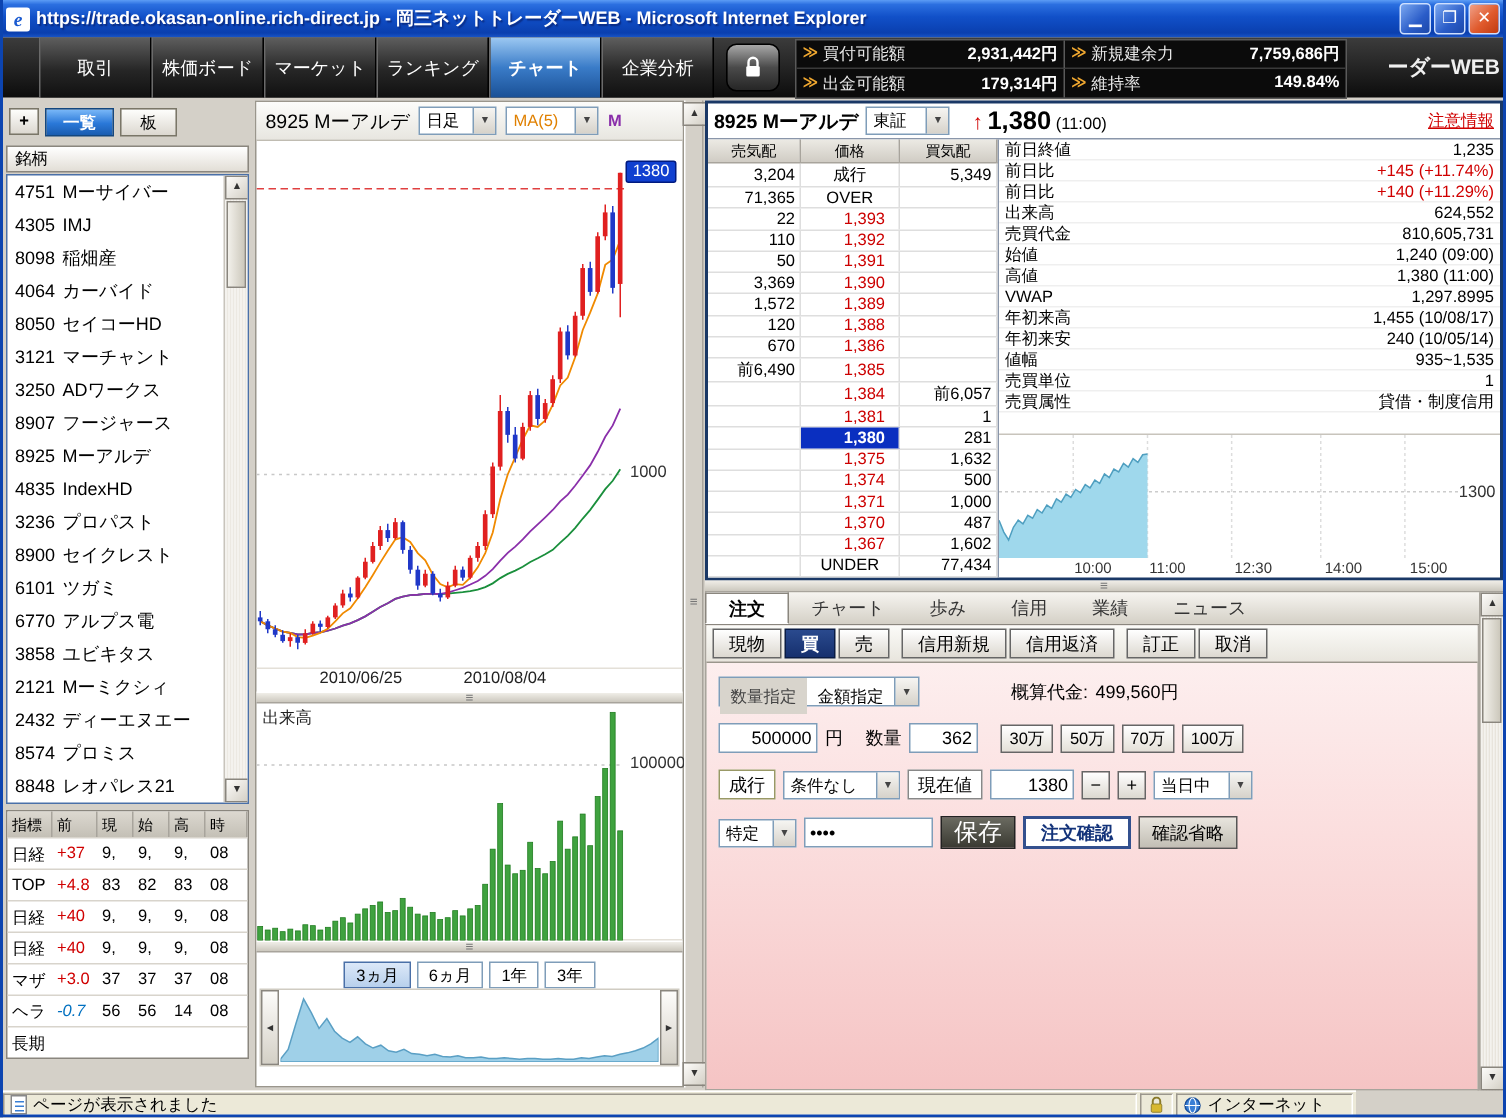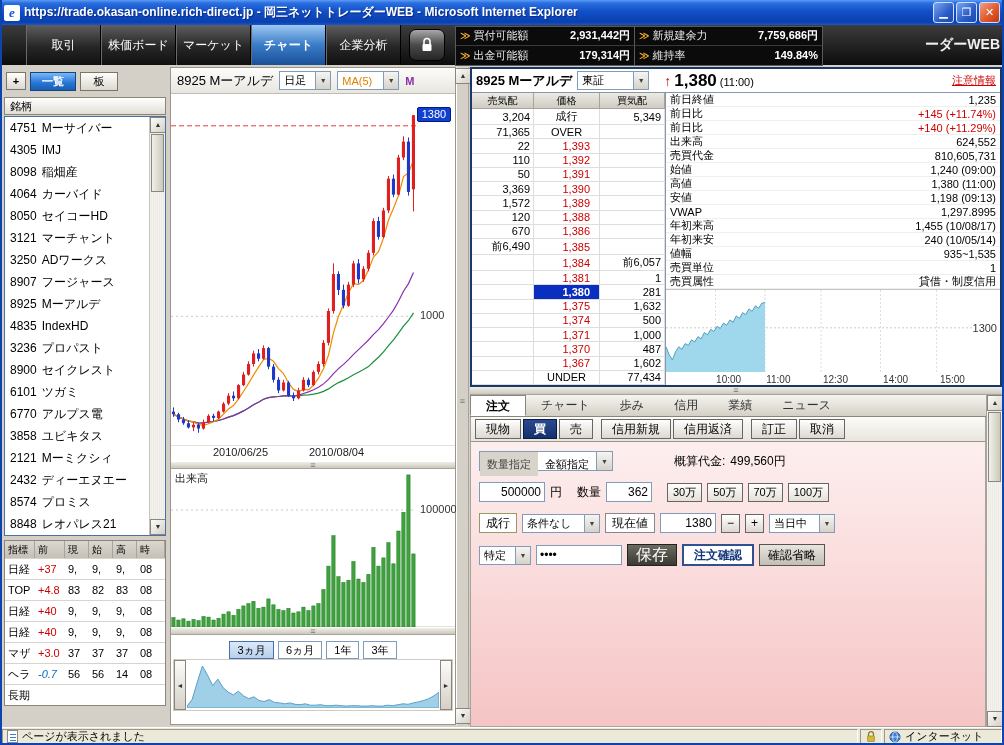--- a/index.html
+++ b/index.html
@@ -51,21 +51,21 @@
 .ix-row{display:grid;grid-template-columns:30px 30px 24px 24px 24px 1fr;height:21px;border-top:1px solid #d8d4cc;cursor:pointer;}
 .ix-cell{display:flex;align-items:center;padding-left:3px;overflow:hidden;white-space:nowrap;}
 .ix-chg.up{color:#d00000;}
 .ix-chg.down{color:#0070c0;font-style:italic;}
 
 
 .chart-panel{position:absolute;left:170px;top:67px;width:286px;height:658px;background:#fff;border:1px solid #9a968c;}
 .chart-header{height:26px;display:flex;align-items:center;gap:6px;padding:0 6px;background:linear-gradient(180deg,#fcfcfa,#e8e6e0);border-bottom:1px solid #c0bcb2;}
 .chart-title{font-size:13px;white-space:nowrap;}
 .sel{display:inline-flex;align-items:center;height:19px;border:1px solid #7f9db9;background:#fff;font-size:11px;padding-left:4px;cursor:pointer;white-space:nowrap;}
-.sel .sel-arr{margin-left:auto;width:15px;height:100%;background:linear-gradient(180deg,#f6f5f2,#d6d2ca);border-left:1px solid #7f9db9;font-size:7px;display:flex;align-items:center;justify-content:center;color:#444;}.w52{width:52px;}.w56{width:72px;}.w62{width:62px;}.w66{width:66px;}.w78{width:78px;}
+.sel .sel-arr{margin-left:auto;width:15px;height:100%;background:linear-gradient(180deg,#f6f5f2,#d6d2ca);border-left:1px solid #7f9db9;font-size:7px;display:flex;align-items:center;justify-content:center;color:#444;}.w52{width:52px;}.w56{width:56px;}.w62{width:62px;}.w66{width:66px;}.w78{width:78px;}
 .ma-text{color:#e08000;}
 .ma2{color:#8a2faa;font-size:11px;font-weight:bold;}
 .candle-region{position:relative;height:352px;border-bottom:1px solid #e4e0d8;}
 #candle-svg{position:absolute;left:0;top:0;display:block;}
 .price-tag{position:absolute;left:246px;width:34px;height:15px;background:#1040d0;border:1px solid #001a80;border-radius:2px;color:#fff;font-size:11px;line-height:13px;text-align:center;}
 .axis-label{position:absolute;left:249px;font-size:11px;color:#333;}
 .date-row{position:relative;height:15px;font-size:11px;color:#222;}
 .date-l{position:absolute;left:42px;top:0;}
 .date-r{position:absolute;left:138px;top:0;}
 .splitter-h{height:8px;background:linear-gradient(180deg,#f0eee8,#ccc8be);border-top:1px solid #fff;border-bottom:1px solid #a8a49c;text-align:center;color:#777;font-size:9px;line-height:7px;cursor:row-resize;}
@@ -145,21 +145,21 @@
 #amount-buttons{display:flex;gap:5px;margin-left:10px;}
 .mk-btn{border:1px solid #996;background:#fff;height:20px;padding:0 6px;font-size:12px;cursor:pointer;}
 .lbl-box{border:1px solid #888;background:#fff;height:20px;line-height:18px;padding:0 6px;font-size:12px;}
 .pm-btn{width:19px;height:19px;border:1px solid #666;background:linear-gradient(180deg,#ffffff,#dcd8d0);font-size:12px;line-height:16px;text-align:center;cursor:pointer;}
 .save-btn{height:22px;padding:0 8px;background:linear-gradient(180deg,#6a6a60,#3a3a32);color:#fff;border:1px solid #222;font-size:16px;cursor:pointer;}
 .confirm-btn{height:22px;padding:0 10px;background:#fff;border:2px solid #33508e;color:#13337a;font-weight:bold;font-size:12px;cursor:pointer;}
 .skip-btn{height:22px;padding:0 8px;background:linear-gradient(180deg,#e8e5de,#c2beb4);border:1px solid #555;font-size:12px;cursor:pointer;}
 .order-scroll{position:absolute;left:986px;top:395px;width:16px;height:332px;background:repeating-linear-gradient(90deg,#f4f2ee,#f4f2ee 1px,#e8e4dc 2px);border-left:1px solid #a8a49c;}
 
 
-.statusbar{position:absolute;left:0;top:727px;width:1004px;height:18px;background:#ece9d8;border-top:1px solid #fff;display:flex;align-items:center;gap:2px;padding:1px 2px;font-size:11px;}
+.statusbar{position:absolute;left:0;top:727px;width:904px;height:18px;background:#ece9d8;border-top:1px solid #fff;display:flex;align-items:center;gap:2px;padding:1px 2px;font-size:11px;}
 .status-cell{height:15px;border:1px solid;border-color:#9a968c #fff #fff #9a968c;display:flex;align-items:center;gap:4px;padding:0 4px;white-space:nowrap;}
 .status-main{flex:1;}
 .status-doc{width:11px;height:13px;background:#fff;border:1px solid #888;position:relative;}
 .status-doc::after{content:"";position:absolute;left:2px;top:3px;width:6px;height:1px;background:#3a7fd5;box-shadow:0 3px 0 #3a7fd5,0 6px 0 #3a7fd5;}
 .status-lockcell{width:22px;justify-content:center;}
 .status-zone{width:118px;}
 
 .window-frame{position:absolute;inset:0;border:2px solid #0c44b0;border-top:none;pointer-events:none;z-index:99;}
 </style>
 </head>
@@ -174,20 +174,21 @@
     <span class="wbtn close">✕</span>
   </span>
 </div>
 
 <div class="navbar">
   <div class="nav-grip"></div>
   <div id="nav-tabs">
       <div class="nav-tab">取引</div>
       <div class="nav-tab">株価ボード</div>
       <div class="nav-tab">マーケット</div>
+      <div class="nav-tab">ランキング</div>
       <div class="nav-tab active">チャート</div>
       <div class="nav-tab">企業分析</div>
     </div>
   <div class="lock-badge">
     <svg width="14" height="16" viewBox="0 0 14 16">
         <path d="M4 7V4.5a3 3 0 016 0V7" fill="none" stroke="#fff" stroke-width="1.6"></path>
         <rect x="2.5" y="7" width="9" height="7" rx="1" fill="#fff"></rect>
       </svg>
   </div>
   <div id="acct-grid">
@@ -668,24 +669,20 @@
           </div>
           <div class="dt-row">
             <span class="dt-label">始値</span>
             <span class="dt-value">1,240 (09:00)</span>
           </div>
           <div class="dt-row">
             <span class="dt-label">高値</span>
             <span class="dt-value">1,380 (11:00)</span>
           </div>
           <div class="dt-row">
-            <span class="dt-label">安値</span>
-            <span class="dt-value">1,198 (09:13)</span>
-          </div>
-          <div class="dt-row">
             <span class="dt-label">VWAP</span>
             <span class="dt-value">1,297.8995</span>
           </div>
           <div class="dt-row">
             <span class="dt-label">年初来高</span>
             <span class="dt-value">1,455 (10/08/17)</span>
           </div>
           <div class="dt-row">
             <span class="dt-label">年初来安</span>
             <span class="dt-value">240 (10/05/14)</span>

